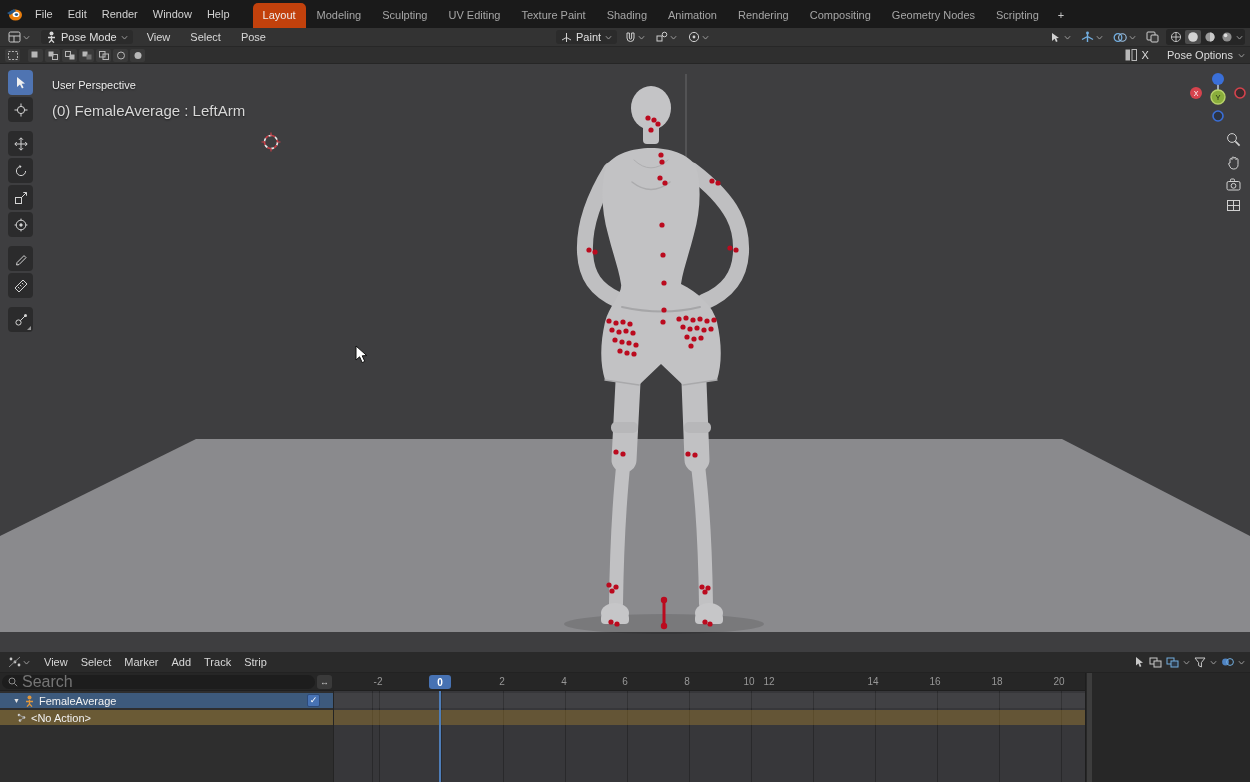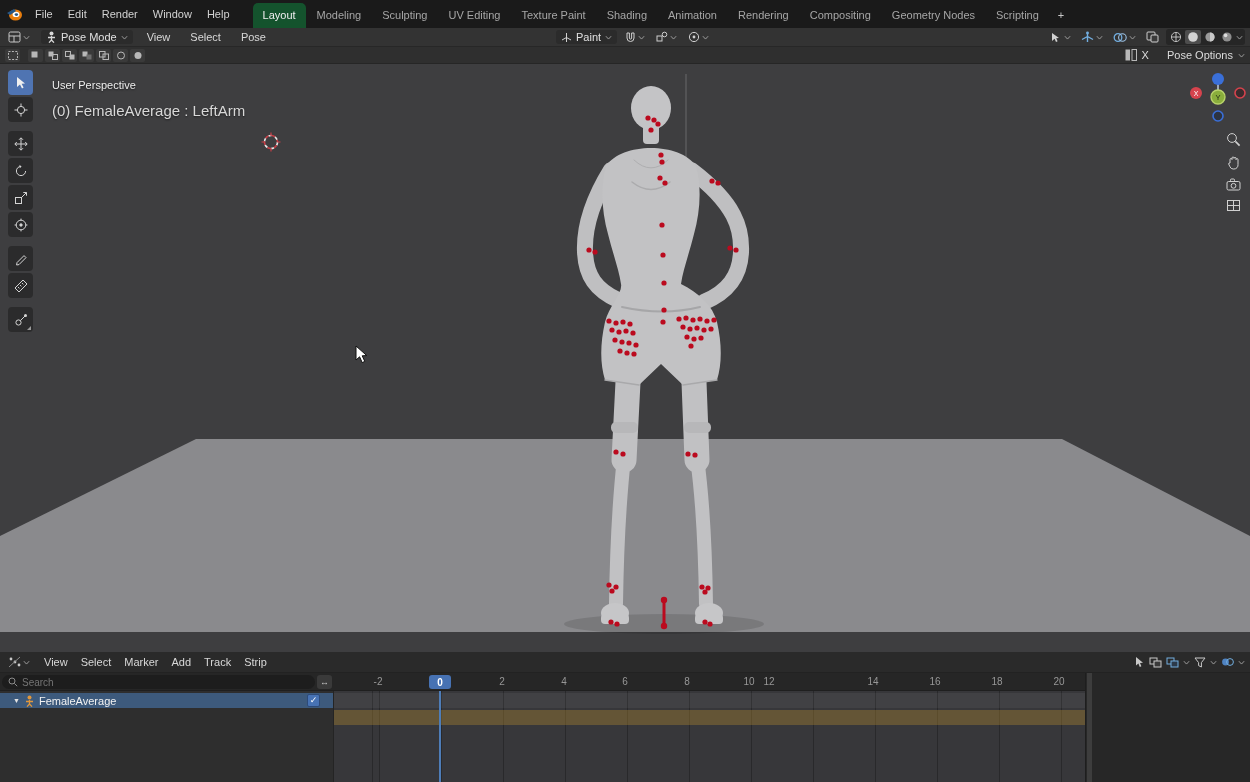--- a/index.html
+++ b/index.html
@@ -7,21 +7,21 @@
   body { background:#3e3e40; font-family:"Liberation Sans", sans-serif; font-size:11px; color:#ccc; position:relative; }
   svg { display:block; }
 
   
   .topbar { position:absolute; top:0; left:0; right:0; height:28px; background:#1a1a1a; display:flex; align-items:stretch; z-index:40; }
   .logo { width:28px; display:flex; align-items:center; justify-content:center; }
   .menus { display:flex; align-items:center; gap:1px; }
   .menu { padding:3px 7px; border-radius:3px; color:#d2d2d2; }
   .tabs { display:flex; align-items:flex-end; margin-left:16px; gap:1px; }
   .tab { padding:6px 10px 7px; color:#a6a6a6; border-radius:5px 5px 0 0; white-space:nowrap; }
-  .tab.active { background:#14532d; color:#efefef; }
+  .tab.active { background:#c2410c; color:#efefef; }
   .tab.add { color:#c8c8c8; padding:6px 8px 7px; }
 
   
   .vp-header { position:absolute; top:28px; left:0; right:0; height:19px; background:#333; border-bottom:1px solid #272727; display:flex; align-items:center; padding:0 5px; z-index:35; }
   .vph-left { display:flex; align-items:center; gap:8px; }
   .menu2 { padding:2px 6px; border-radius:3px; color:#d8d8d8; }
   .dd { display:inline-flex; align-items:center; gap:4px; background:#2b2b2b; border-radius:3px; padding:1px 5px; color:#e0e0e0; }
   .ibtn { display:inline-flex; align-items:center; gap:2px; padding:1px 3px; border-radius:3px; }
   .vph-center { position:absolute; left:556px; display:flex; align-items:center; gap:5px; }
   .vph-right { margin-left:auto; display:flex; align-items:center; gap:4px; }
@@ -56,21 +56,21 @@
   
   .timeline { position:absolute; left:0; bottom:0; width:1250px; height:130px; background:#2e2e2e; z-index:30; }
   .tl-header { position:absolute; top:0; left:0; right:0; height:21px; background:#2a2a2a; border-bottom:1px solid #222; display:flex; align-items:center; padding:0 5px; }
   .tl-menus { display:flex; gap:1px; margin-left:5px; }
   .tl-hright { margin-left:auto; display:flex; align-items:center; gap:4px; }
 
   .tl-ruler { position:absolute; top:21px; left:0; right:0; height:18px; background:#262626; border-bottom:1px solid #1f1f1f; }
   .frame-label { position:absolute; top:3px; transform:translateX(-50%); font-size:10px; color:#979797; }
   .curframe { position:absolute; left:429px; top:2px; width:22px; height:14px; background:#4772b3; border-radius:3px; color:#fff; font-size:10px; font-weight:bold; display:flex; align-items:center; justify-content:center; }
   .search { position:absolute; left:2px; top:2px; width:313px; height:14px; background:#1d1d1d; border-radius:8px; display:flex; align-items:center; padding:0 6px; gap:4px; }
-  .search input { flex:1; background:transparent; border:none; outline:none; color:#cfcfcf; font-size:10px; font-family:inherit; }
+  .search input { flex:1; background:transparent; border:none; outline:none; color:#cfcfcf; font-size:16px; font-family:inherit; }
   .resize-btn { position:absolute; left:317px; top:2px; width:15px; height:14px; background:#3a3a3a; border-radius:3px; color:#c4c4c4; font-size:9px; display:flex; align-items:center; justify-content:center; }
 
   .tl-body { position:absolute; top:39px; left:0; right:0; bottom:0; background:#2e2e2e; }
   .tl-grid { position:absolute; left:333px; width:752px; top:0; bottom:0; background-color:#37373a;
              background-image:repeating-linear-gradient(to right, rgba(0,0,0,.26) 0 1px, transparent 1px 62px);
              background-position:45px 0; border-left:1px solid #242424; }
   .band1 { position:absolute; left:0; right:0; top:2px; height:15px; background:rgba(255,255,255,.05); }
   .band2 { position:absolute; left:0; right:0; top:19px; height:15px; background:rgba(189,144,48,.34); }
   .playhead { position:absolute; left:105px; top:0; bottom:0; width:2px; background:#4e7db8; }
   .tl-after { position:absolute; left:1085px; right:0; top:21px; bottom:0; background:#272727; border-left:1px solid #1e1e1e; }
@@ -632,18 +632,27 @@
     <div class="ch-row r1">
       <span class="disclosure">▼</span>
       <svg width="11" height="12" viewBox="0 0 11 12">
           <circle cx="5.5" cy="2.5" r="2" fill="#e0973c"></circle>
           <path d="M5.5,5 L5.5,9 M2,6.5 L9,6.5 M5.5,9 L3,11.6 M5.5,9 L8,11.6" stroke="#e0973c" stroke-width="1.3" fill="none"></path>
         </svg>
       <span class="ch-label">FemaleAverage</span>
       <span class="ch-check">✓</span>
     </div>
 
+    <div class="ch-row r2">
+      <svg width="11" height="11" viewBox="0 0 11 11">
+          <circle cx="3" cy="3" r="1.3" fill="#cdcdcd"></circle>
+          <circle cx="8" cy="5.5" r="1.3" fill="#cdcdcd"></circle>
+          <circle cx="4" cy="8.5" r="1.3" fill="#cdcdcd"></circle>
+          <path d="M3,3 L8,5.5 L4,8.5" stroke="#9a9a9a" fill="none"></path>
+        </svg>
+      <span class="ch-label">&lt;No Action&gt;</span>
+    </div>
   </div>
 
   <div class="tl-after">
     <div class="vscroll"></div>
   </div>
 </div>
 
 </body></html>

